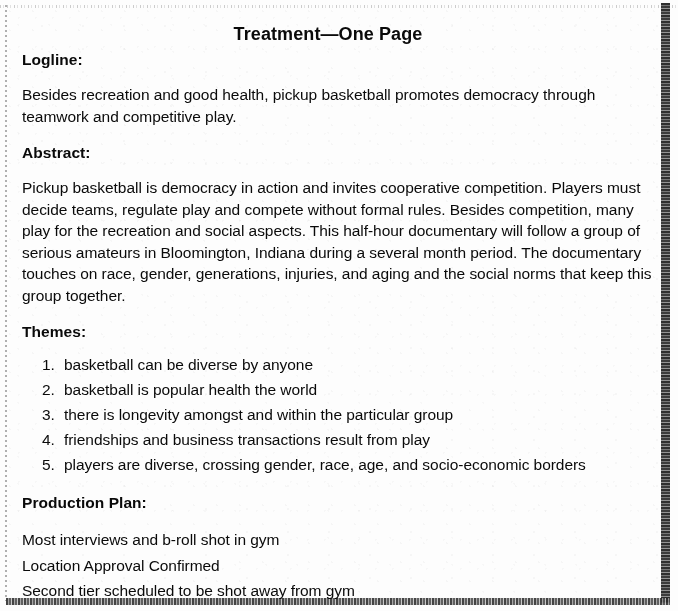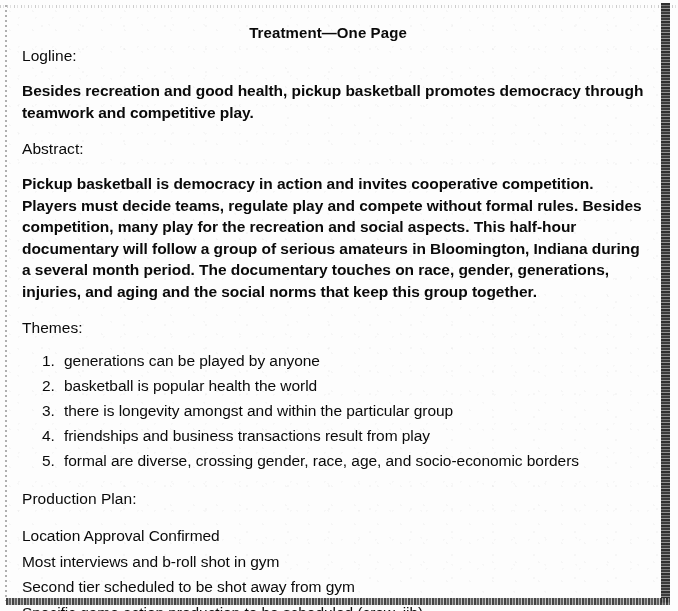--- a/index.html
+++ b/index.html
@@ -109,40 +109,39 @@
     position: absolute;
     left: 22px;
     top: 24px;
     width: 630px;
     color: #0a0a0a;
     -webkit-font-smoothing: none;
   }
 
   .doc-title {
     text-align: center;
-    font-size: 15px;
+    font-size: 18px;
     font-weight: bold;
     letter-spacing: 0.1px;
     margin: 0 0 6px 0;
     padding-right: 18px;
   }
 
   .section-heading {
     font-size: 15.5px;
-    font-weight: normal;
+    font-weight: bold;
     margin: 0;
     letter-spacing: 0.05px;
   }
 
   .body-para {
     font-size: 15.5px;
     line-height: 21.5px;
     margin: 0;
     letter-spacing: -0.05px;
-    font-weight: bold;
   }
 
   .gap-sm { height: 11px; }
   .gap-md { height: 15px; }
   .gap-lg { height: 17px; }
 
   ol.themes-list {
     margin: 0;
     padding: 0;
     list-style: none;
@@ -204,47 +203,47 @@
 
     <div class="gap-lg"></div>
 
     <div class="section-heading">Themes:</div>
 
     <div class="gap-sm"></div>
 
     <ol class="themes-list">
       <li>
         <span class="num">1.</span>
-        <span>generations can be played by anyone</span>
+        <span>basketball can be diverse by anyone</span>
       </li>
       <li>
         <span class="num">2.</span>
         <span>basketball is popular health the world</span>
       </li>
       <li>
         <span class="num">3.</span>
         <span>there is longevity amongst and within the particular group</span>
       </li>
       <li>
         <span class="num">4.</span>
         <span>friendships and business transactions result from play</span>
       </li>
       <li>
         <span class="num">5.</span>
-        <span>formal are diverse, crossing gender, race, age, and socio-economic borders</span>
+        <span>players are diverse, crossing gender, race, age, and socio-economic borders</span>
       </li>
     </ol>
 
     <div class="gap-lg"></div>
 
     <div class="section-heading">Production Plan:</div>
 
     <div class="gap-md"></div>
 
     <ul class="plan-list">
+      <li>Most interviews and b-roll shot in gym</li>
       <li>Location Approval Confirmed</li>
-      <li>Most interviews and b-roll shot in gym</li>
       <li>Second tier scheduled to be shot away from gym</li>
       <li>Specific game action production to be scheduled (crew, jib)</li>
     </ul>
 
   </div>
 </div>
 
 </body></html>

